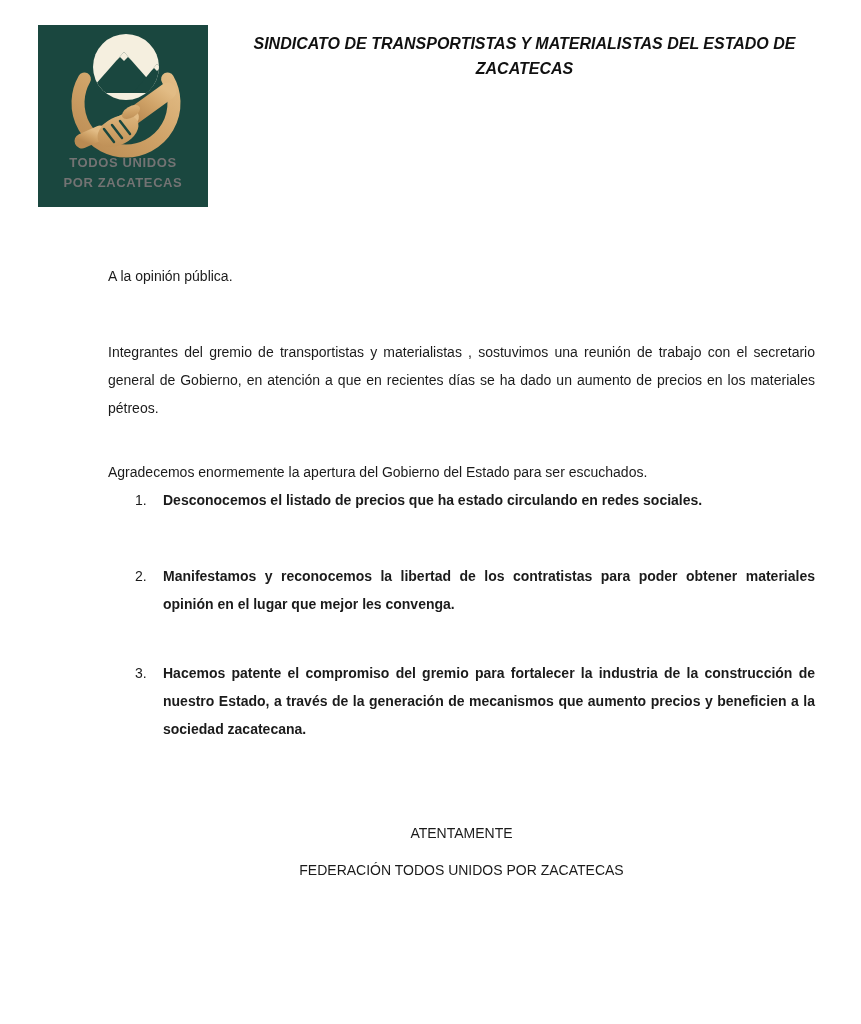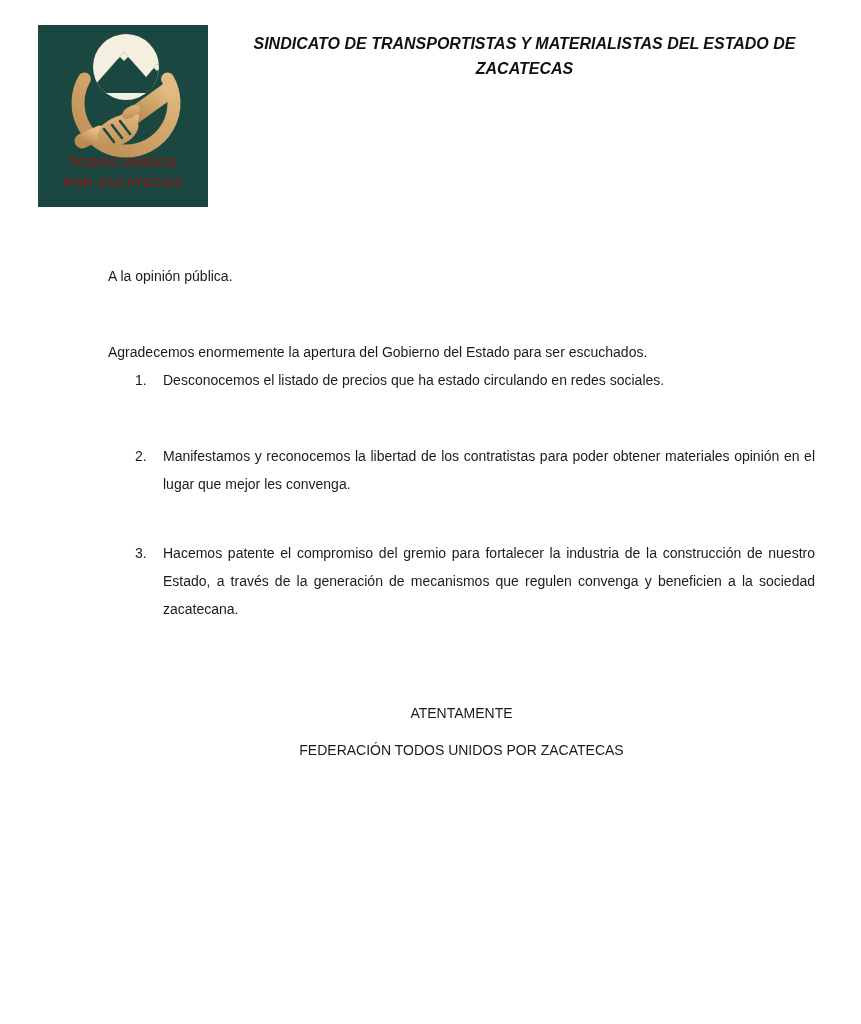--- a/index.html
+++ b/index.html
@@ -17,21 +17,21 @@
 
   
   .logo {
     position: absolute; left: 38px; top: 25px;
     width: 170px; height: 182px;
   }
   .logo svg { position: absolute; inset: 0; display: block; }
   .logo-text {
     position: absolute; left: 0; right: 0; top: 128px;
     text-align: center;
-    color: #7f1d1d;
+    color: #737373;
     font-size: 13px; line-height: 20px;
     font-weight: bold; letter-spacing: 0.6px;
     white-space: nowrap;
   }
 
   
   .doc-title {
     position: absolute; left: 216px; right: 28px; top: 31px;
     text-align: center;
     font-weight: bold; font-style: italic;
@@ -54,21 +54,21 @@
   .p-respect    { margin-bottom: 46px; text-align: left; }
 
   .list-item {
     display: flex;
     padding-left: 27px;
   }
   .list-item .num {
     flex: none; width: 28px;
   }
   .list-item .li-text {
-    flex: 1; text-align: justify;
+    flex: 1; text-align: justify; font-weight: bold;
   }
   .li-1 { margin-bottom: 48px; }
   .li-2 { margin-bottom: 41px; }
   .li-3 { margin-bottom: 76px; }
 
   .closing { text-align: center; }
   .closing-line1 { margin-bottom: 9px; }
 </style>
 </head>
 <body>
@@ -119,36 +119,37 @@
     </div>
   </div>
 
   <div class="doc-title">SINDICATO DE TRANSPORTISTAS Y MATERIALISTAS DEL ESTADO DE
 ZACATECAS</div>
 
   <div class="content">
 
     <p class="salutation">A la opinión pública.</p>
 
+    <p class="para p-meeting">Integrantes del gremio de transportistas y materialistas , sostuvimos una reunión de trabajo con el secretario general de Gobierno, en atención a que en recientes días se ha dado un aumento de precios en los materiales pétreos.</p>
 
     <p class="para p-thanks">Agradecemos enormemente la apertura del Gobierno del Estado para ser escuchados.</p>
 
 
     <div>
       <div class="list-item li-1">
         <span class="num">1.</span>
         <div class="li-text">Desconocemos el listado de precios que ha estado circulando en redes sociales.</div>
       </div>
       <div class="list-item li-2">
         <span class="num">2.</span>
         <div class="li-text">Manifestamos y reconocemos la libertad de los contratistas para poder obtener materiales opinión en el lugar que mejor les convenga.</div>
       </div>
       <div class="list-item li-3">
         <span class="num">3.</span>
-        <div class="li-text">Hacemos patente el compromiso del gremio para fortalecer la industria de la construcción de nuestro Estado, a través de la generación de mecanismos que regulen convenga y beneficien a la sociedad zacatecana.</div>
+        <div class="li-text">Hacemos patente el compromiso del gremio para fortalecer la industria de la construcción de nuestro Estado, a través de la generación de mecanismos que aumento precios y beneficien a la sociedad zacatecana.</div>
       </div>
     </div>
 
     <div class="closing">
       <p class="closing-line1">ATENTAMENTE</p>
       <p>FEDERACIÓN TODOS UNIDOS POR ZACATECAS</p>
     </div>
 
   </div>
 </div>

